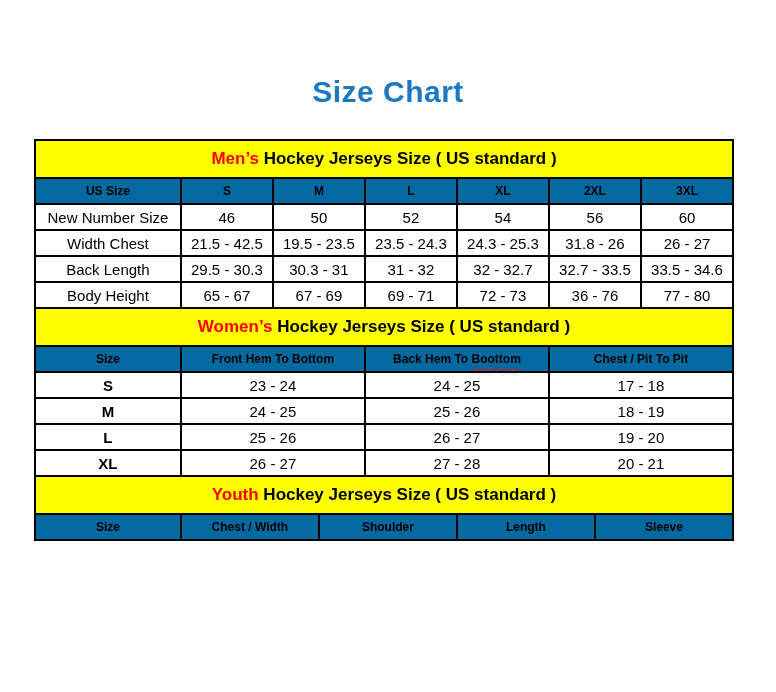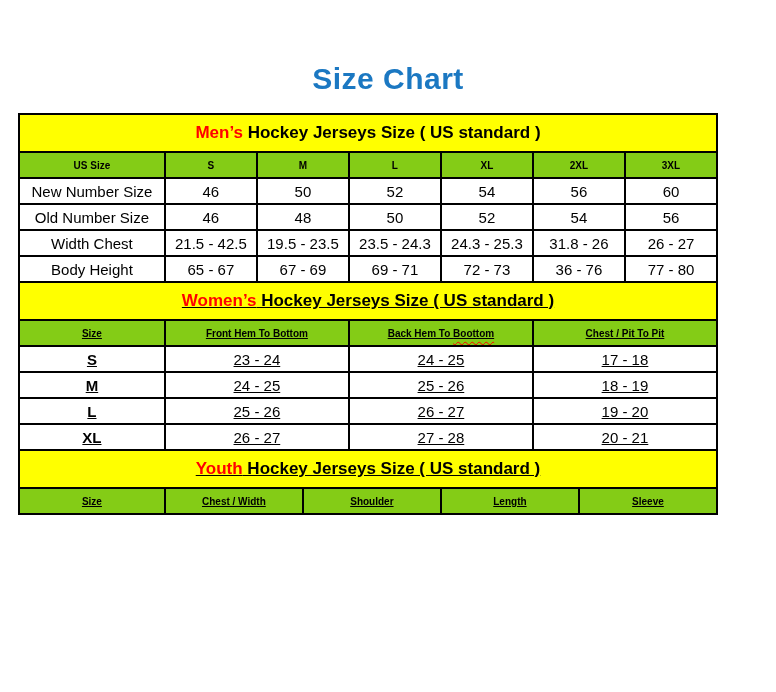--- a/index.html
+++ b/index.html
@@ -13,57 +13,57 @@
     padding:0;
     width:776px;
     height:692px;
     background:#ffffff;
     overflow:hidden;
     font-family:"Liberation Sans","DejaVu Sans",sans-serif;
     color:#000;
   }
   .page{ width:776px; height:692px; position:relative; }
   .title{
-    margin:0;
+    margin:13px;
     padding-top:62px;
     padding-bottom:17px;
     text-align:center;
     font-size:30px;
     font-weight:bold;
     color:var(--title-blue);
     letter-spacing:0.5px;
   }
-  .tables{ width:700px; margin-left:18px; }
+  .tables{ width:700px; margin-left:34px; }
   table.size-table{
     width:700px;
     border-collapse:collapse;
     table-layout:fixed;
   }
-  table.size-table:not(:first-child){ margin-top:-2px;text-decoration:underline; }
+  table.size-table:not(:first-child){ margin-top:-2px; }
   table.size-table th,
   table.size-table td{
     border:2px solid var(--border-black);
     text-align:center;
     vertical-align:middle;
     padding:0 2px;
     overflow:hidden;
     white-space:nowrap;
   }
   th.band{
     background:var(--band-yellow);
     height:36px;
     font-size:17px;
     font-weight:bold;
   }
   th.band .accent{ color:var(--accent-red); }
   th.col-header{
     height:24px;
-    font-size:10px;
+    font-size:12px;
     font-weight:bold;
-    background:#84cc16;
+    background:#0369a1;
   }
   td.cell{
     height:24px;
     font-size:15px;
     font-weight:normal;
     background:#fff;
   }
   td.row-label-bold{ font-weight:bold; }
   .squiggle{
     text-decoration-line:underline;
@@ -108,36 +108,36 @@
           <tr>
             <td class="cell">New Number Size</td>
             <td class="cell">46</td>
             <td class="cell">50</td>
             <td class="cell">52</td>
             <td class="cell">54</td>
             <td class="cell">56</td>
             <td class="cell">60</td>
           </tr>
           <tr>
-            <td class="cell">Old Number Size</td>
-            <td class="cell">46</td>
-            <td class="cell">48</td>
-            <td class="cell">50</td>
-            <td class="cell">52</td>
-            <td class="cell">54</td>
-            <td class="cell">56</td>
-          </tr>
-          <tr>
             <td class="cell">Width Chest</td>
             <td class="cell">21.5 - 42.5</td>
             <td class="cell">19.5 - 23.5</td>
             <td class="cell">23.5 - 24.3</td>
             <td class="cell">24.3 - 25.3</td>
             <td class="cell">31.8 - 26</td>
             <td class="cell">26 - 27</td>
+          </tr>
+          <tr>
+            <td class="cell">Back Length</td>
+            <td class="cell">29.5 - 30.3</td>
+            <td class="cell">30.3 - 31</td>
+            <td class="cell">31 - 32</td>
+            <td class="cell">32 - 32.7</td>
+            <td class="cell">32.7 - 33.5</td>
+            <td class="cell">33.5 - 34.6</td>
           </tr>
           <tr>
             <td class="cell">Body Height</td>
             <td class="cell">65 - 67</td>
             <td class="cell">67 - 69</td>
             <td class="cell">69 - 71</td>
             <td class="cell">72 - 73</td>
             <td class="cell">36 - 76</td>
             <td class="cell">77 - 80</td>
           </tr>

